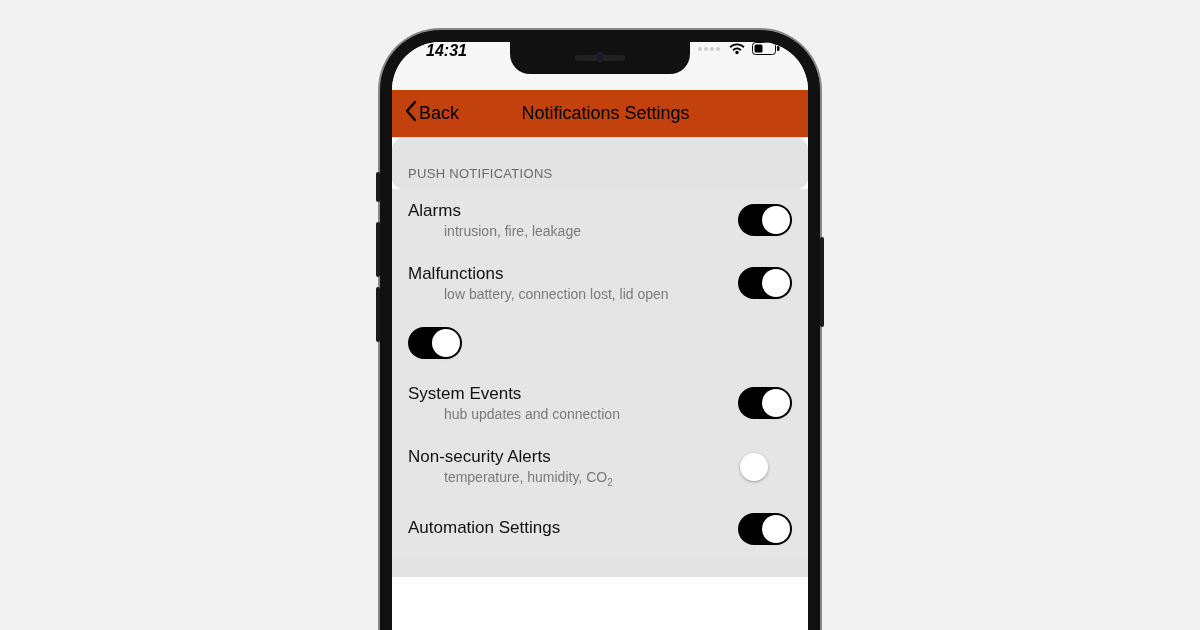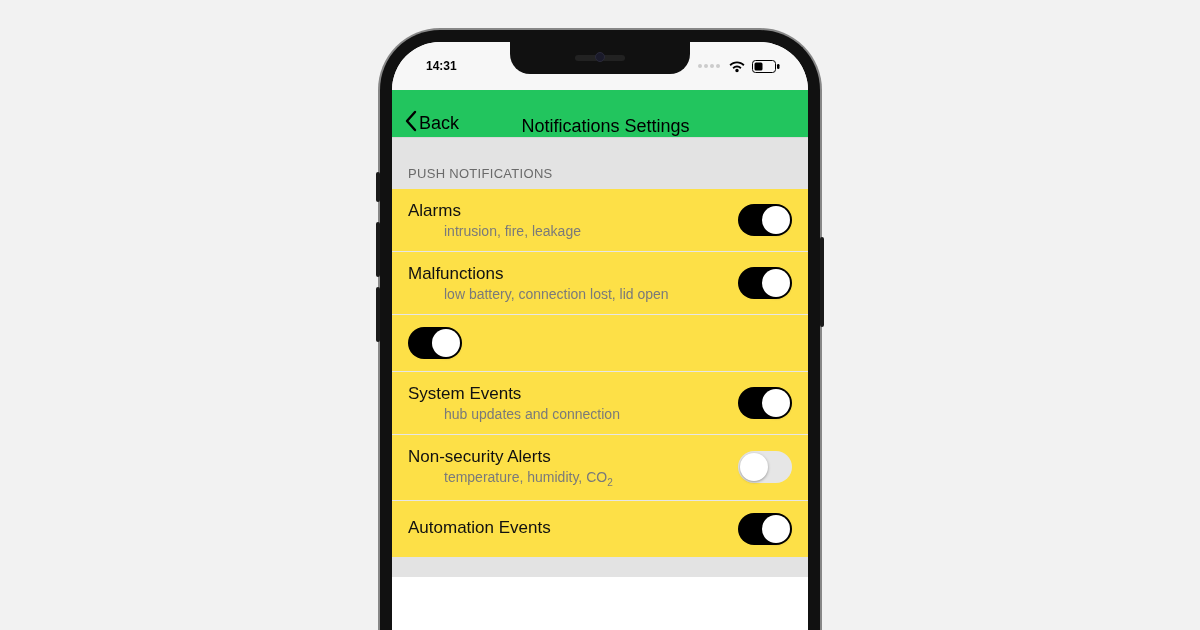--- a/index.html
+++ b/index.html
@@ -63,45 +63,46 @@
     border: 1px solid #2a2a3a;
     position: absolute;
     left: 50%;
     top: 10px;
     margin-left: -5px;
   }
 
   .status-bar {
     height: 48px;
     display: flex;
-    align-items: center;
+    align-items: flex-start;
     justify-content: space-between;
     padding: 0 28px 0 34px;
     font-weight: 600;
-    font-size: 12px;
+    font-size: 16px;
     background: #f7f7f7;
+    font-style: italic;
   }
   .status-right {
     display: flex;
     align-items: center;
     gap: 6px;
   }
   .dots {
     display: flex; gap: 2px; margin-right: 2px;
   }
   .dots span {
     width: 4px; height: 4px; border-radius: 50%; background: #ccc;
   }
   .wifi-icon svg, .battery-icon svg { display: block; }
 
   .nav-bar {
     height: 48px;
     display: flex;
-    align-items: flex-end;
-    background: #22c55e;
+    align-items: center;
+    background: #c2410c;
     border-bottom: 1px solid #d8d8d8;
     position: relative;
     padding: 0 12px;
   }
   .back-btn {
     display: flex;
     align-items: center;
     gap: 2px;
     font-size: 18px;
     color: #000;
@@ -115,29 +116,30 @@
     font-weight: 400;
     pointer-events: none;
   }
 
   .section-header {
     background: #e3e3e3;
     padding: 28px 16px 8px 16px;
     font-size: 13px;
     color: #6a6a6a;
     letter-spacing: 0.3px;
+    border-radius: 11px;
   }
 
   .row {
     display: flex;
     align-items: center;
     justify-content: space-between;
     padding: 12px 16px;
     border-bottom: 1px solid #e6e6e6;
-    background: #fde047;
+    background: #e5e5e5;
   }
   .row:last-child { border-bottom: none; }
   .row-text { flex: 1; padding-right: 12px; }
   .row-title {
     font-size: 17px;
     color: #111;
     margin-bottom: 2px;
   }
   .row-sub {
     font-size: 14px;
@@ -263,21 +265,21 @@
           <div class="row-text">
             <div class="row-title">Non-security Alerts</div>
             <div class="row-sub">temperature, humidity, CO<sub>2</sub></div>
           </div>
           <div class="switch off">
             <div class="knob"></div>
           </div>
         </div>
         <div class="row">
           <div class="row-text">
-            <div class="row-title">Automation Events</div>
+            <div class="row-title">Automation Settings</div>
           </div>
           <div class="switch on">
             <div class="knob"></div>
           </div>
         </div>
       </div>
 
     <div class="section-footer"></div>
   </div>
 </div>

